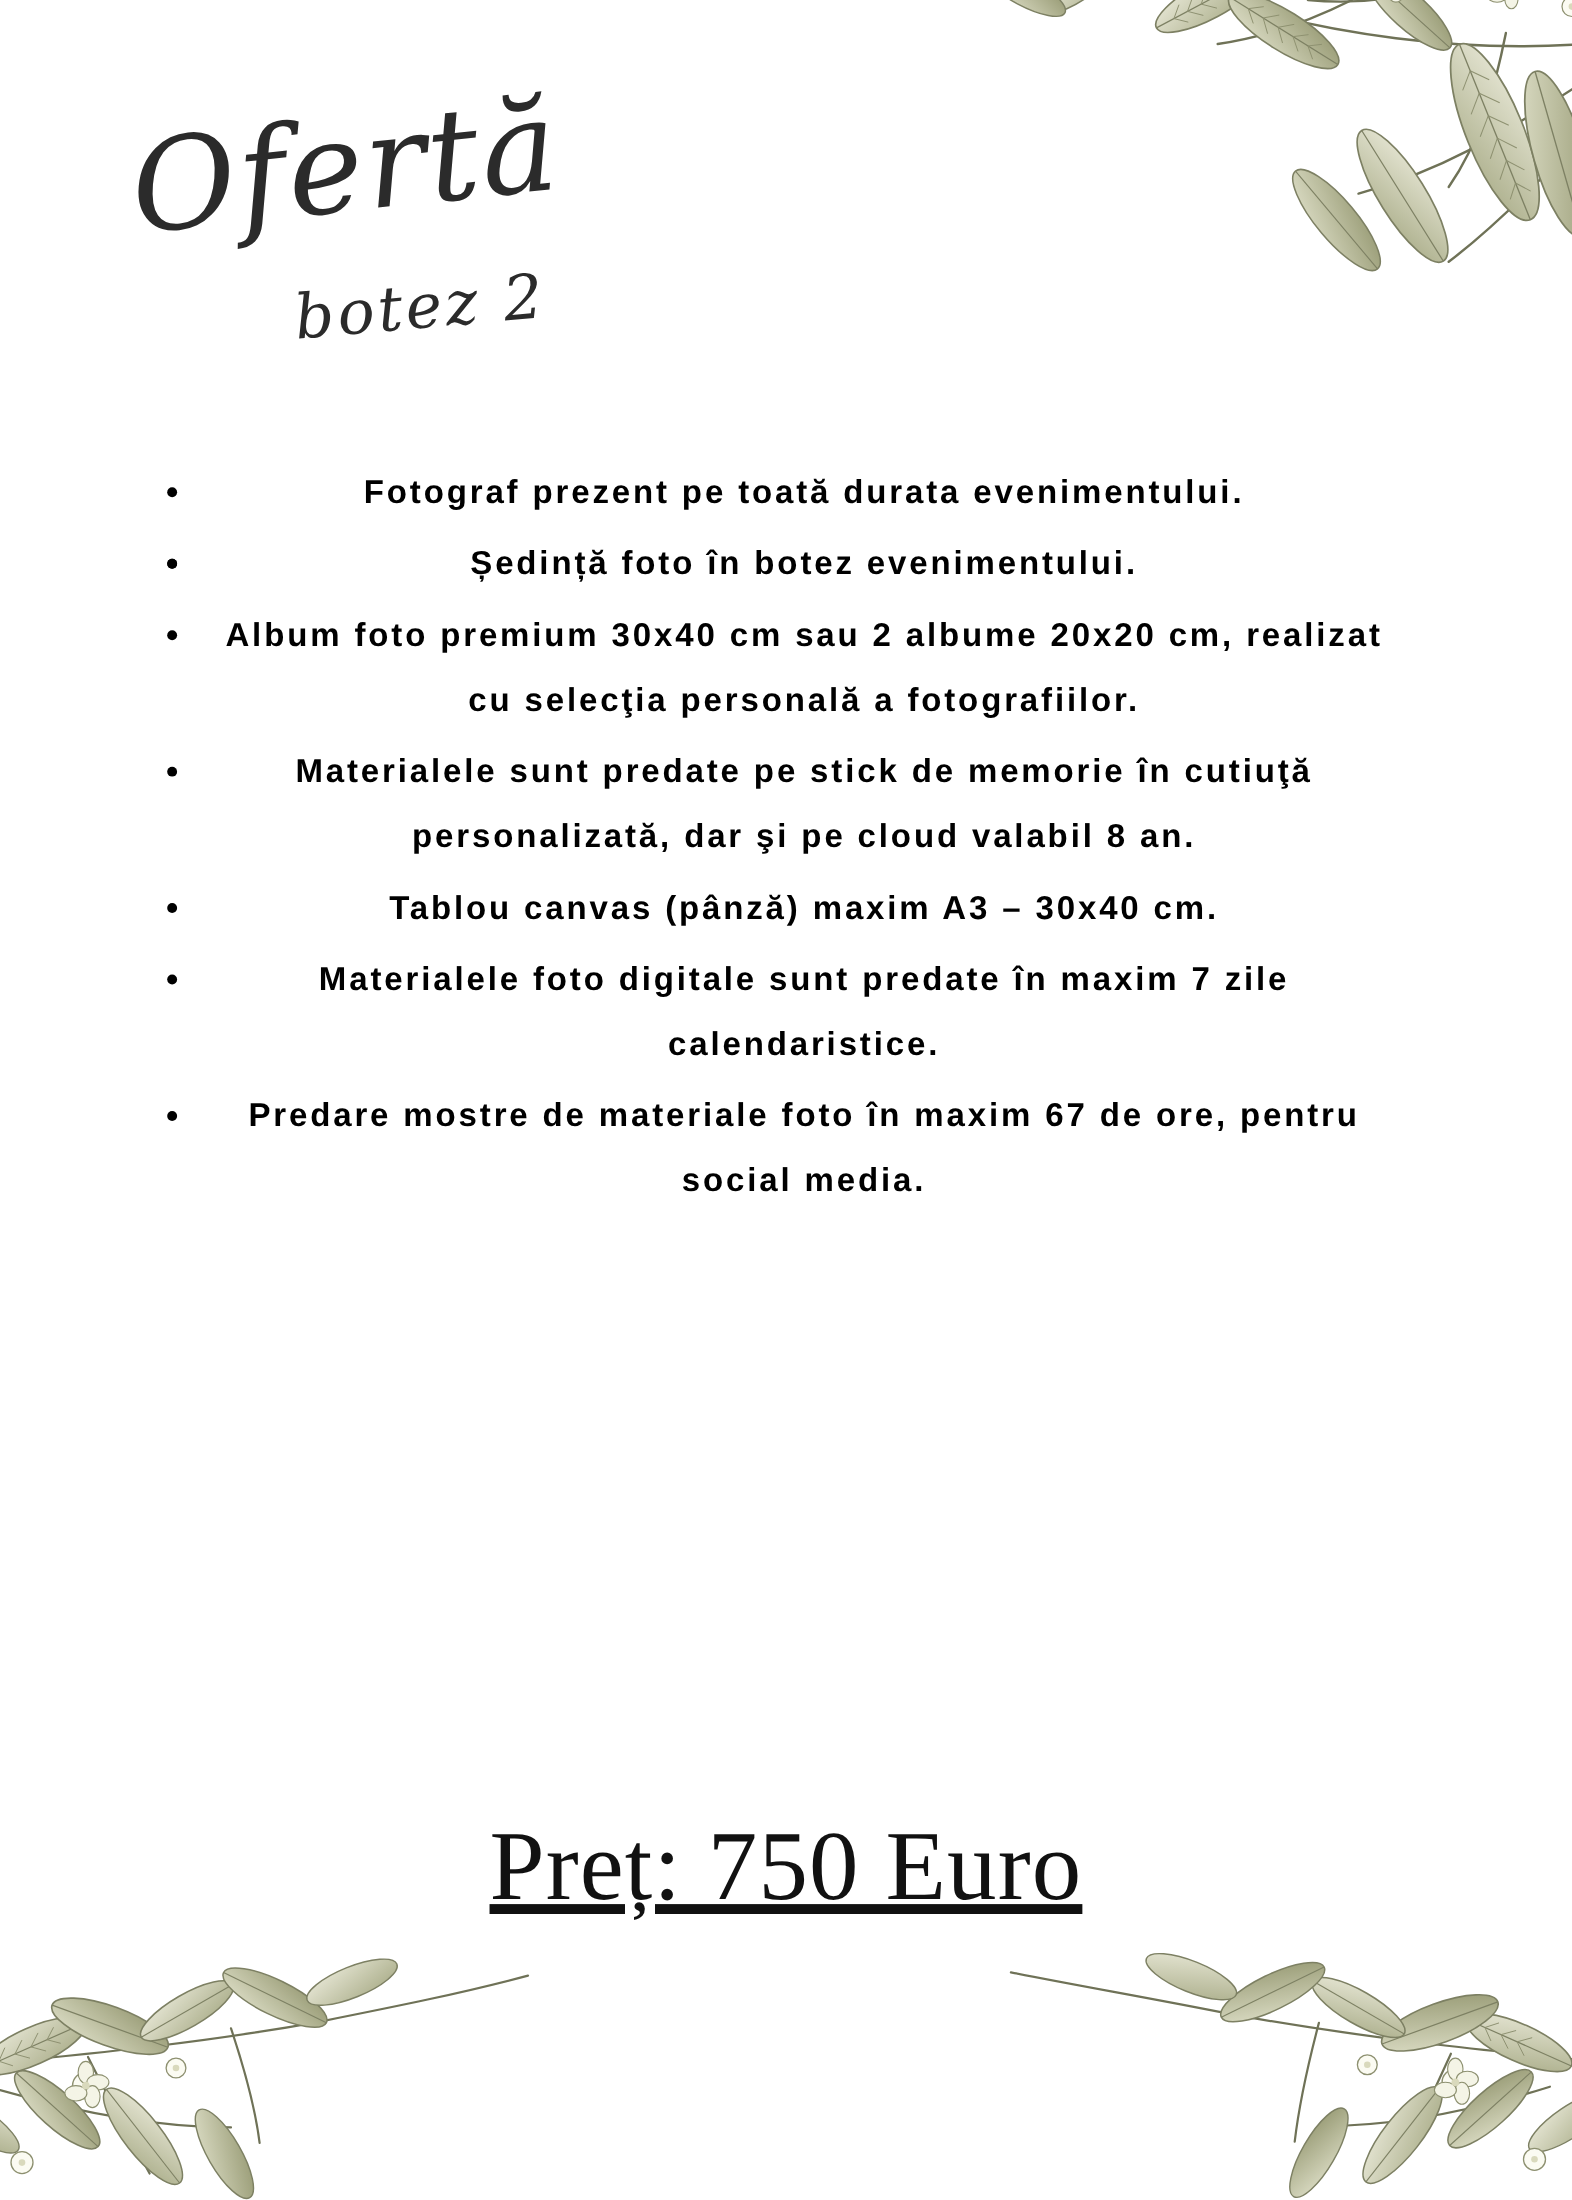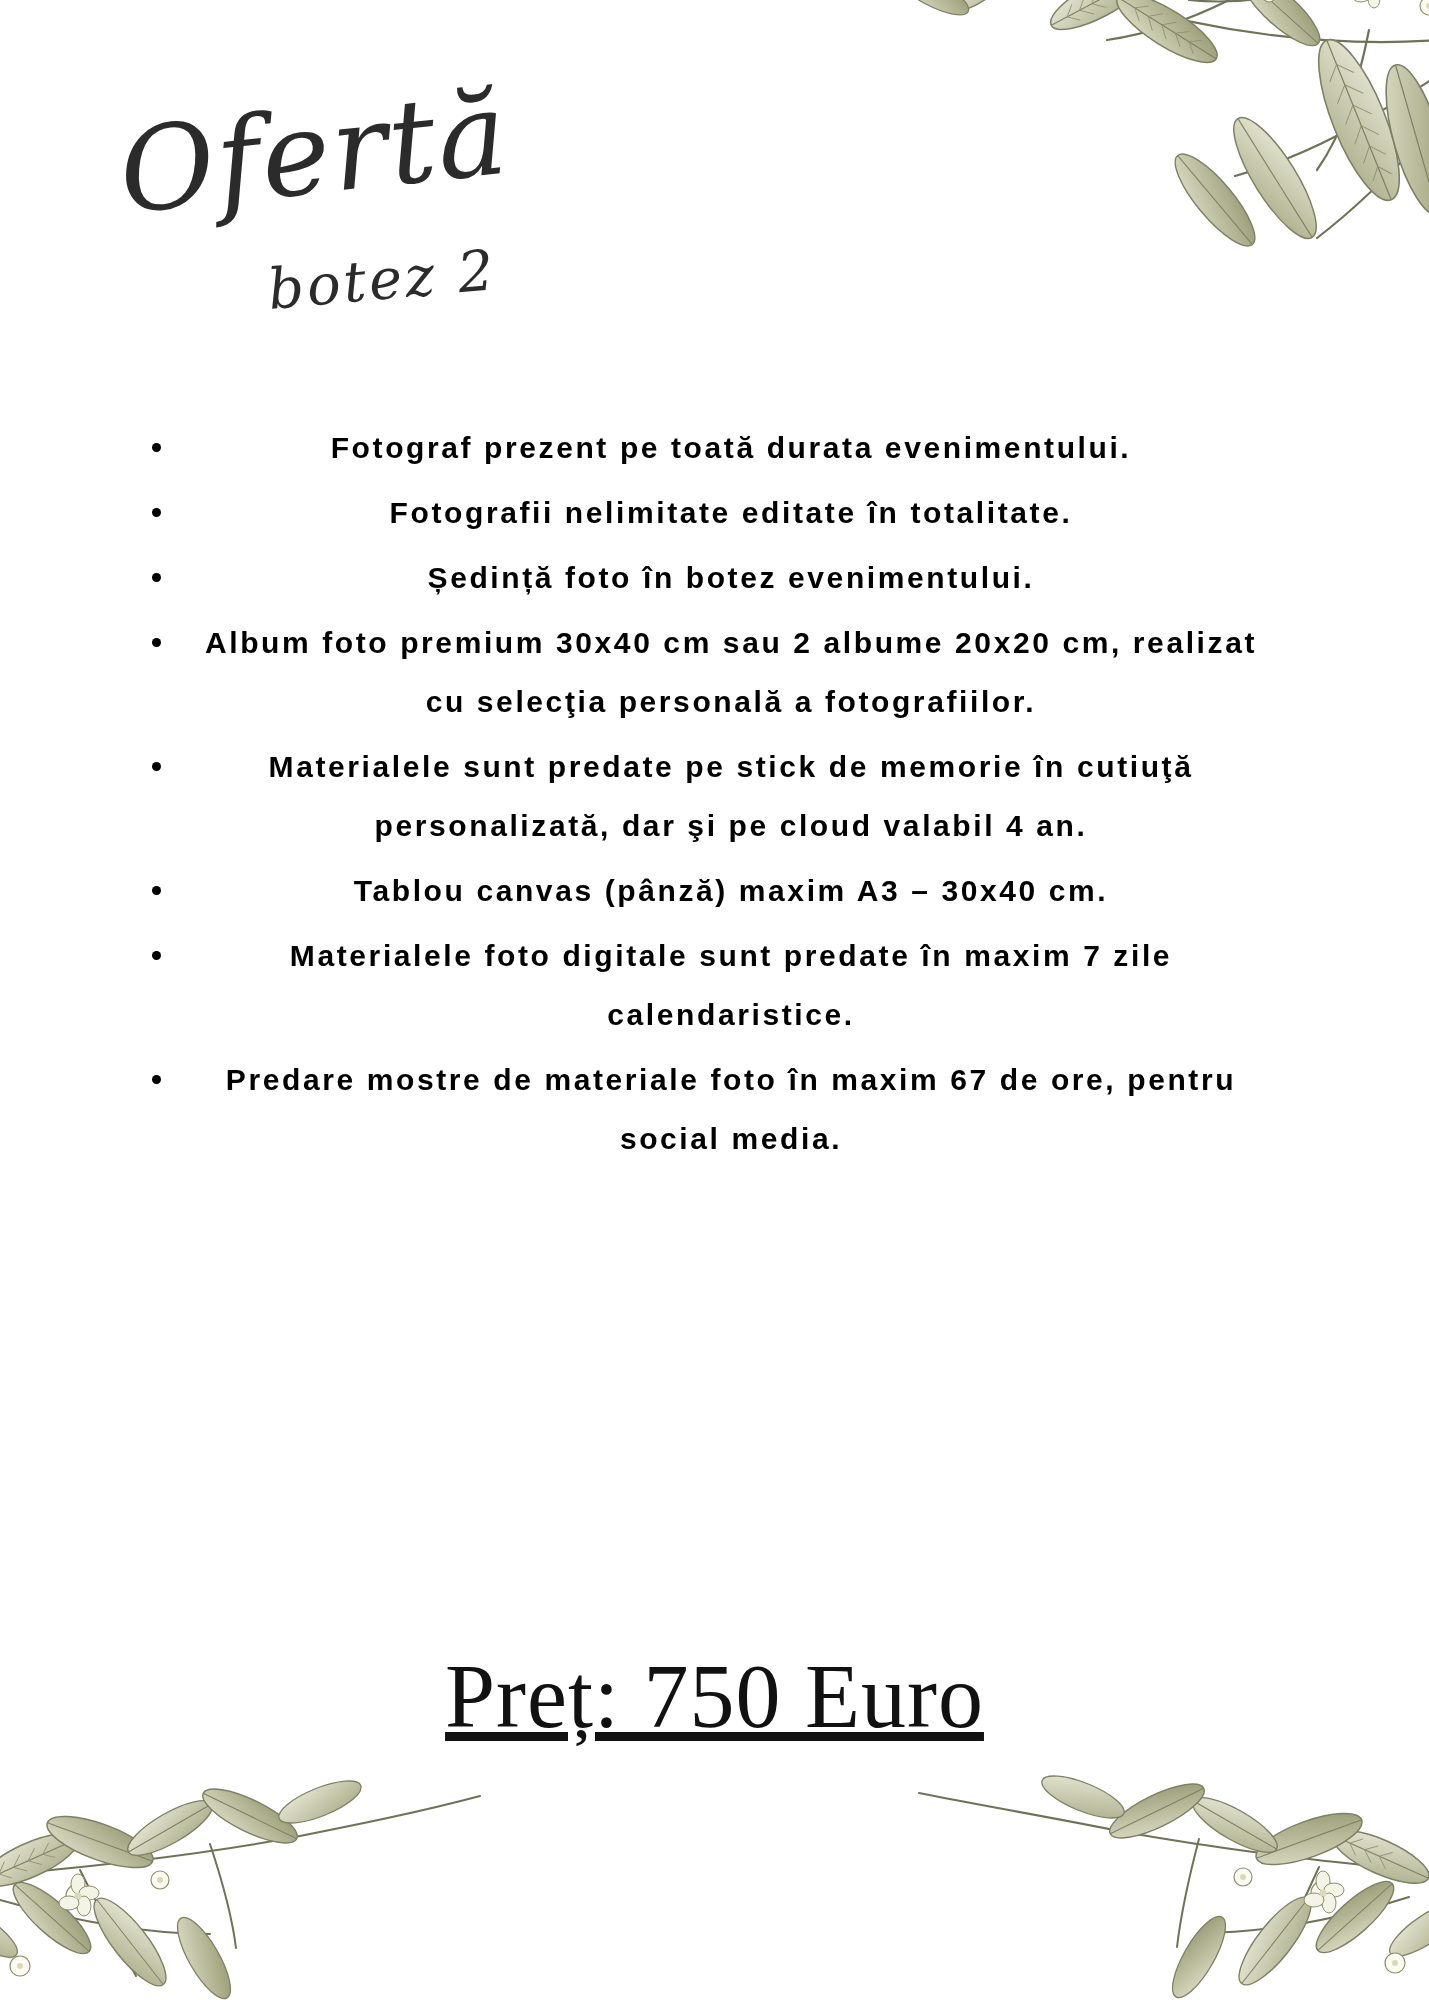--- a/index.html
+++ b/index.html
@@ -371,24 +371,24 @@
     </g>
   </svg>
 
   <div class="title-block">
     <div class="script-title">Ofertă</div>
     <div class="script-sub">botez 2</div>
   </div>
 
   <ul class="offer-list" id="offer-list">
       <li class="offer-item"><span class="bullet"></span><span>Fotograf prezent pe toată durata evenimentului.</span></li>
-      <li class="offer-item"><span class="bullet"></span><span>Fotografii nelimitate editate în totalitate.</span></li>
+      <li class="offer-item"><span class="bullet"></span></li>
       <li class="offer-item"><span class="bullet"></span><span>Ședință foto în botez evenimentului.</span></li>
       <li class="offer-item"><span class="bullet"></span><span>Album foto premium 30x40 cm sau 2 albume 20x20 cm, realizat cu selecţia personală a fotografiilor.</span></li>
-      <li class="offer-item"><span class="bullet"></span><span>Materialele sunt predate pe stick de memorie în cutiuţă personalizată, dar şi pe cloud valabil 4 an.</span></li>
+      <li class="offer-item"><span class="bullet"></span><span>Materialele sunt predate pe stick de memorie în cutiuţă personalizată, dar şi pe cloud valabil 8 an.</span></li>
       <li class="offer-item"><span class="bullet"></span><span>Tablou canvas (pânză) maxim A3 – 30x40 cm.</span></li>
       <li class="offer-item"><span class="bullet"></span><span>Materialele foto digitale sunt predate în maxim 7 zile calendaristice.</span></li>
       <li class="offer-item"><span class="bullet"></span><span>Predare mostre de materiale foto în maxim 67 de ore, pentru social media.</span></li>
     </ul>
 
   <div class="price">Preț: 750 Euro</div>
 
 </div>
 
 </body></html>

